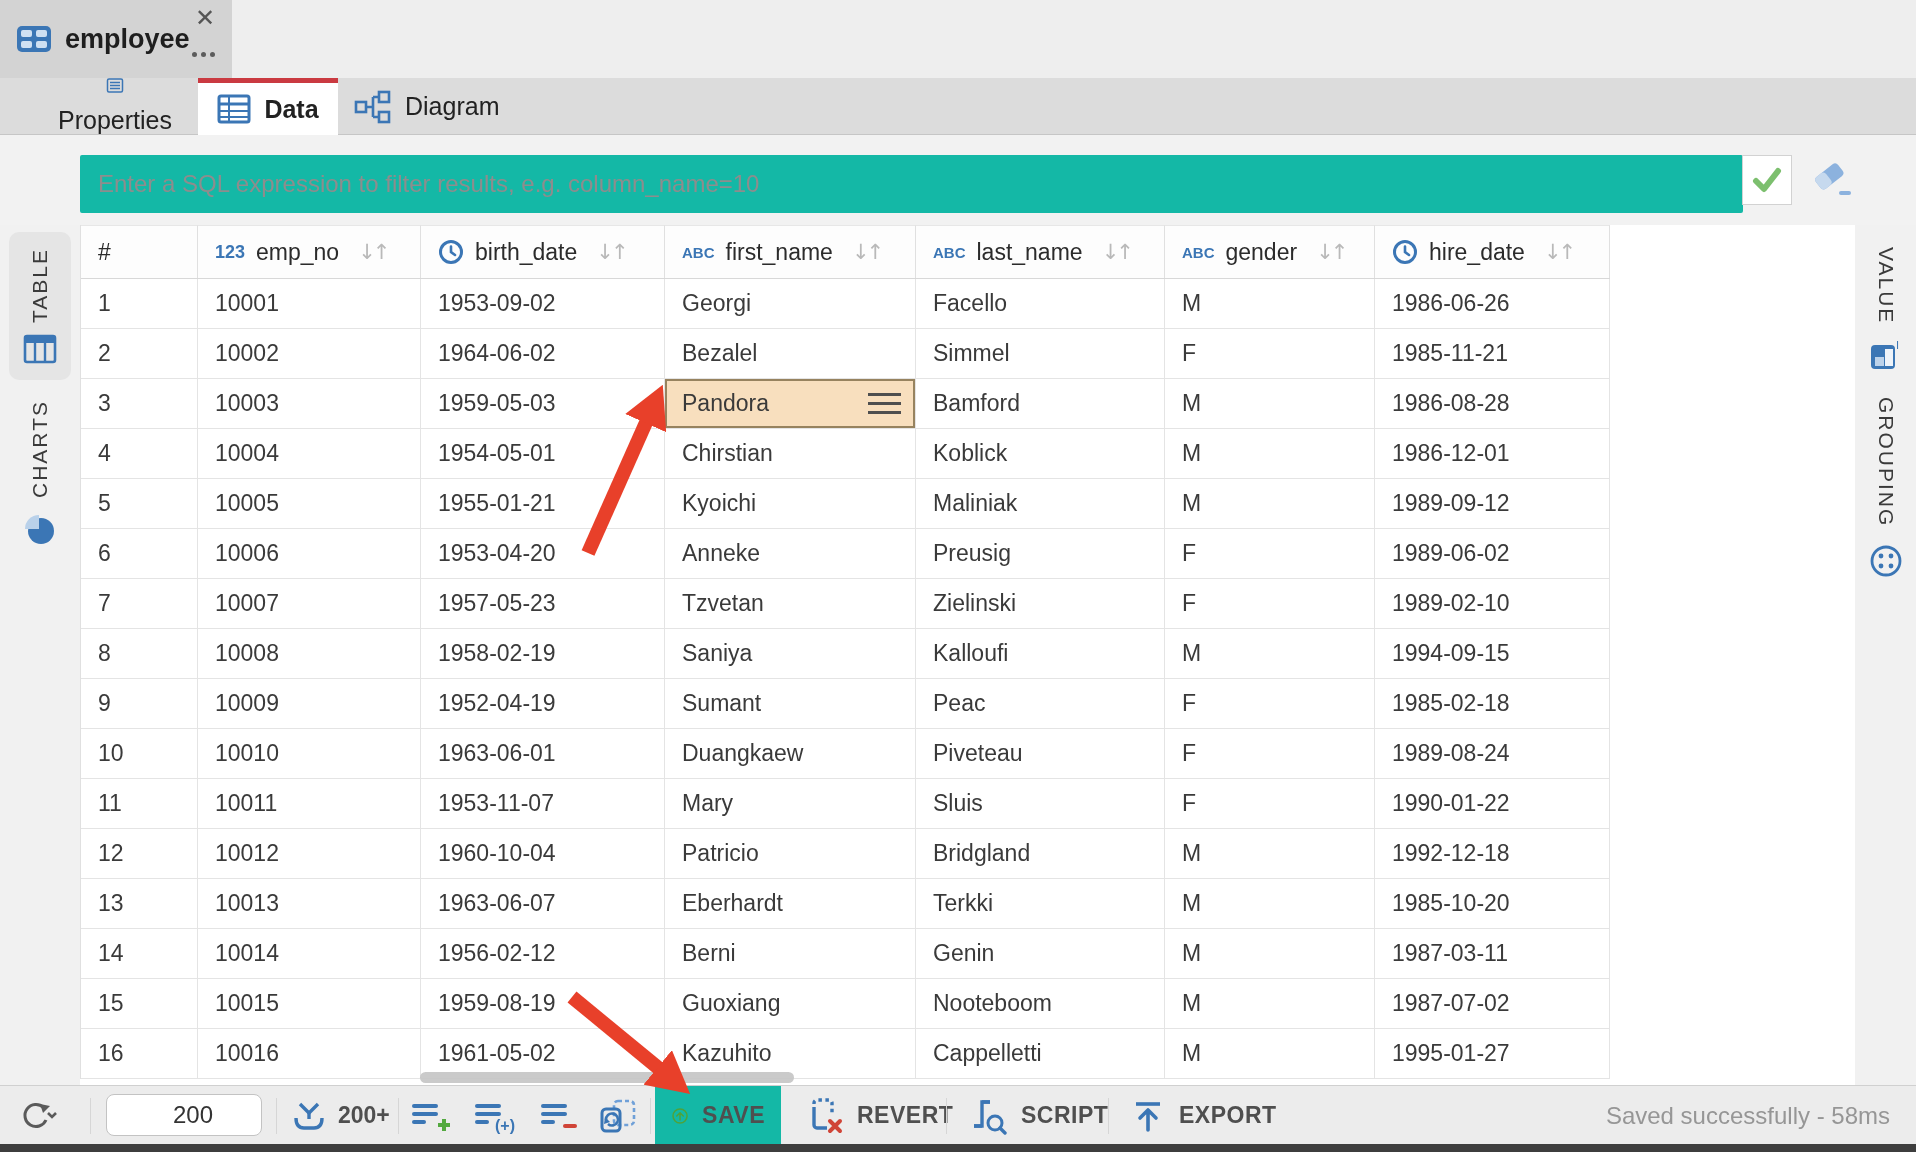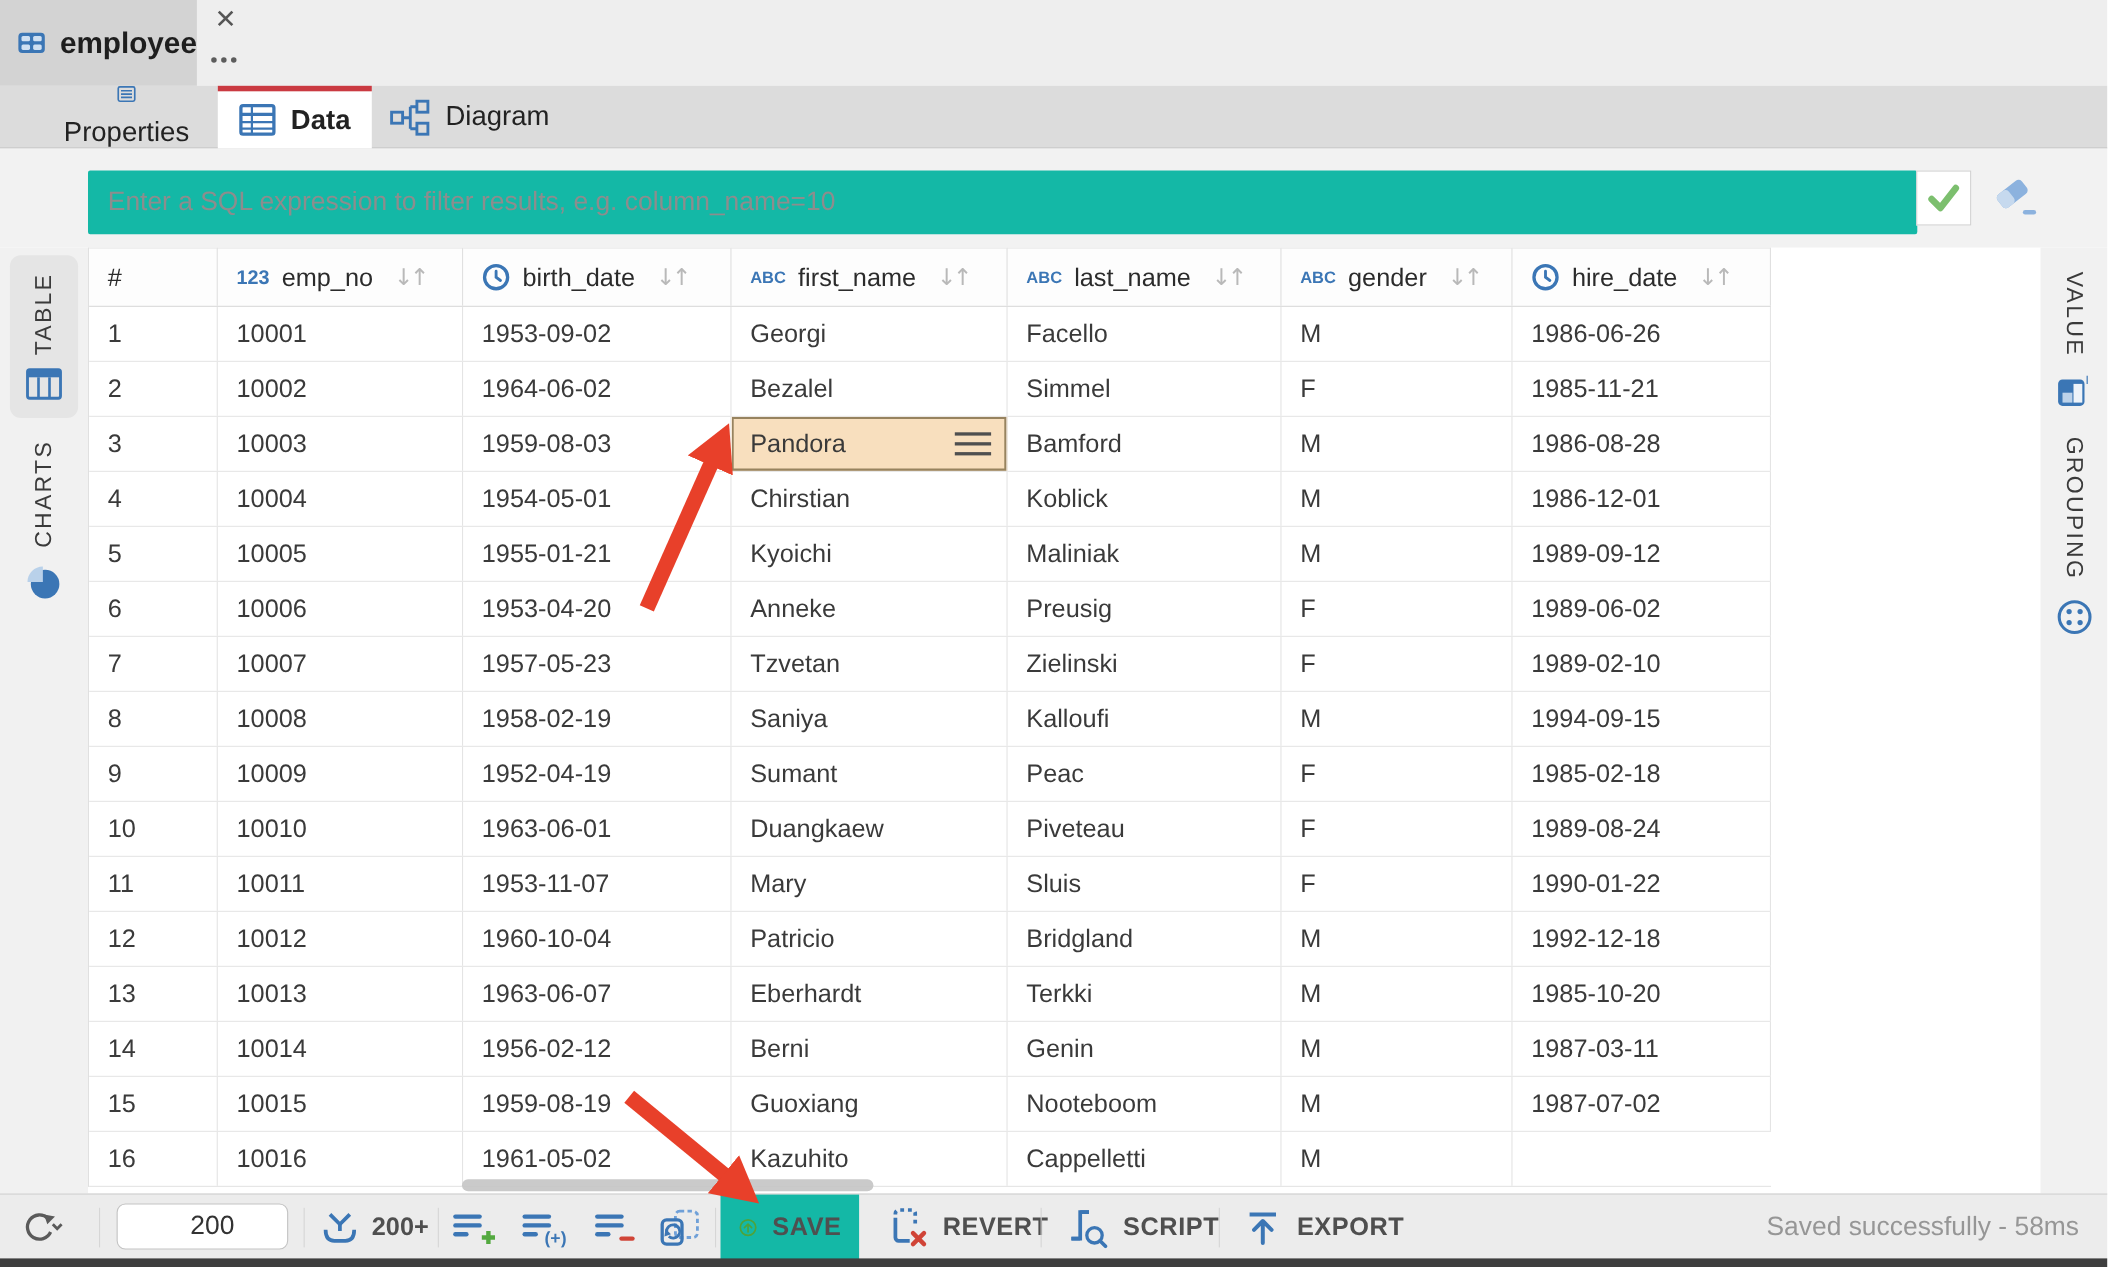--- a/index.html
+++ b/index.html
@@ -1,21 +1,21 @@
 <!DOCTYPE html>
 <html><head>
 <meta charset="utf-8">
 <style>
   html,body{margin:0;padding:0;background:#ffffff;}
   .app{position:relative;width:1916px;height:1152px;overflow:hidden;
        font-family:"Liberation Sans",sans-serif;background:#ffffff;}
 
   
   .tabbar{position:absolute;left:0;top:0;width:1916px;height:78px;background:#eeeeee;}
-  .etab{position:absolute;left:0;top:0;width:179px;height:78px;background:#d3d3d3;
+  .etab{position:absolute;left:0;top:0;width:232px;height:78px;background:#d3d3d3;
         display:flex;align-items:center;padding-left:16px;box-sizing:border-box;gap:13px;text-align:center;}
   .etab-title{font-size:27px;font-weight:bold;color:#1e1e1e;}
   .etab-close{position:absolute;left:191px;top:4px;width:28px;height:28px;color:#555;
         font-size:24px;line-height:28px;text-align:center;}
   .etab-more{position:absolute;left:192px;top:52px;display:flex;gap:4px;}
   .etab-more i{width:5px;height:5px;background:#5c5c5c;border-radius:50%;display:block;}
 
   
   .subtabs{position:absolute;left:0;top:78px;width:1916px;height:57px;background:#dcdcdc;
         border-bottom:1px solid #c6c6c6;box-sizing:border-box;}
@@ -293,21 +293,21 @@
           </div>
         </div>
         <div class="t-row">
           <div class="t-cell c0">
             <span class="">3</span>
           </div>
           <div class="t-cell c1">
             <span class="">10003</span>
           </div>
           <div class="t-cell c2">
-            <span class="">1959-08-03</span>
+            <span class="">1959-05-03</span>
           </div>
           <div class="t-cell c3 selected">
             <span class="">Pandora</span>
             <div class="burger">
               <i></i>
               <i></i>
               <i></i>
             </div>
           </div>
           <div class="t-cell c4">
@@ -607,20 +607,23 @@
             <span class="">1961-05-02</span>
           </div>
           <div class="t-cell c3">
             <span class="">Kazuhito</span>
           </div>
           <div class="t-cell c4">
             <span class="">Cappelletti</span>
           </div>
           <div class="t-cell c5">
             <span class="">M</span>
+          </div>
+          <div class="t-cell c6">
+            <span class="">1995-01-27</span>
           </div>
         </div>
       </div>
   </div>
 
   <div class="hthumb"></div>
 
   <div class="toolbar">
     <div class="tb-abs" style="left:16px;">
       <svg width="42" height="38" viewBox="0 0 42 38">

